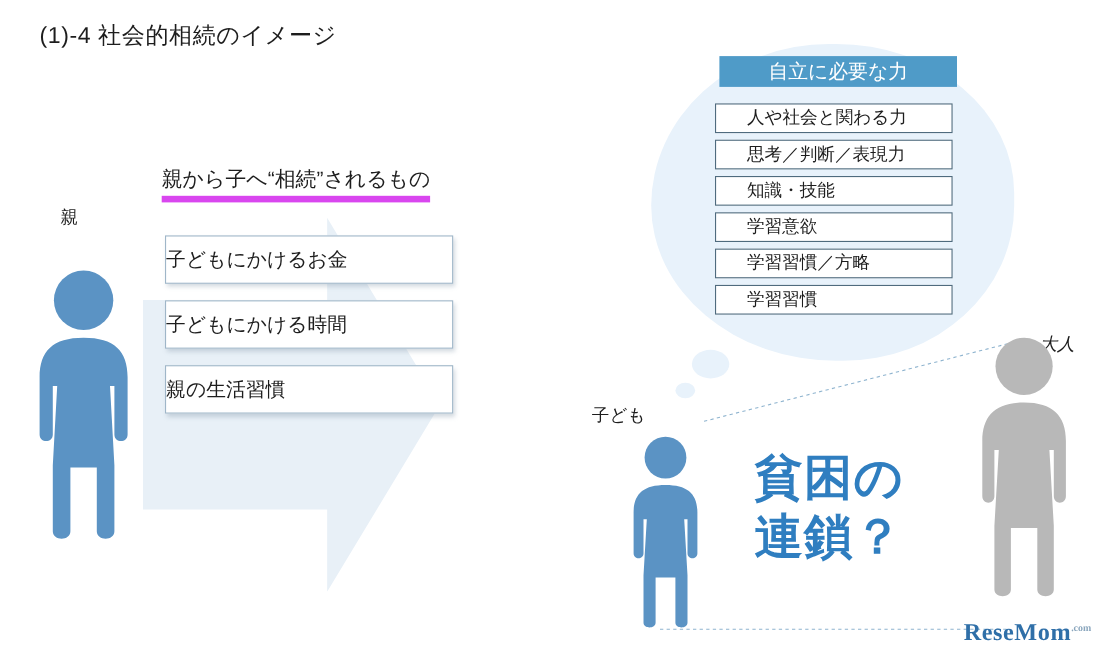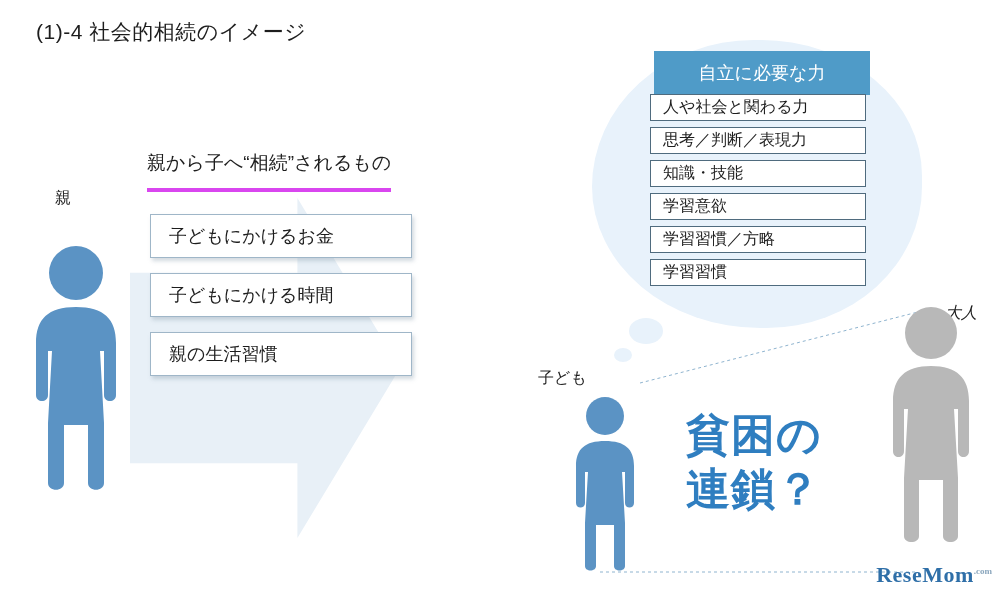--- a/index.html
+++ b/index.html
@@ -31,22 +31,22 @@
     white-space: nowrap;
   }
 
   
   .inherit-heading {
     position: absolute;
     left: 147px;
     top: 150px;
     font-size: 19px;
     color: #1d1d1d;
-    border-bottom: 4px solid #d946ef;
-    padding-bottom: 12px;
+    border-bottom: 6px solid #d946ef;
+    padding-bottom: 2px;
     white-space: nowrap;
   }
 
   .label-parent {
     position: absolute;
     left: 55px;
     top: 188px;
     font-size: 16px;
     color: #1d1d1d;
   }
@@ -87,21 +87,20 @@
   }
   .inherit-item {
     width: 262px;
     height: 44px;
     margin-bottom: 15px;
     background: #ffffff;
     border: 1px solid #9fb6c8;
     box-shadow: 2px 3px 4px rgba(130,150,165,0.35);
     display: flex;
     align-items: center;
-    padding-left: 18px;
     box-sizing: border-box;
     font-size: 18px;
     color: #1d1d1d;
   }
 
   
   .bubble {
     position: absolute;
     left: 592px;
     top: 40px;
@@ -130,21 +129,21 @@
     background: #e8f2fb;
     border-radius: 50%;
     z-index: 0;
   }
 
   .skills-header {
     position: absolute;
     left: 654px;
     top: 51px;
     width: 216px;
-    height: 44px;
+    height: 28px;
     background: #4f9bc8;
     color: #ffffff;
     font-size: 18px;
     display: flex;
     align-items: center;
     justify-content: center;
     z-index: 2;
   }
   .skills-list {
     position: absolute;
@@ -153,21 +152,21 @@
     z-index: 2;
   }
   .skill-item {
     width: 216px;
     height: 27px;
     margin-bottom: 6px;
     background: #ffffff;
     border: 1px solid #4f6b7e;
     display: flex;
     align-items: center;
-    padding-left: 12px;
+    padding-left: 28px;
     box-sizing: border-box;
     font-size: 16px;
     color: #1d1d1d;
   }
 
   
   .person {
     position: absolute;
   }
 

